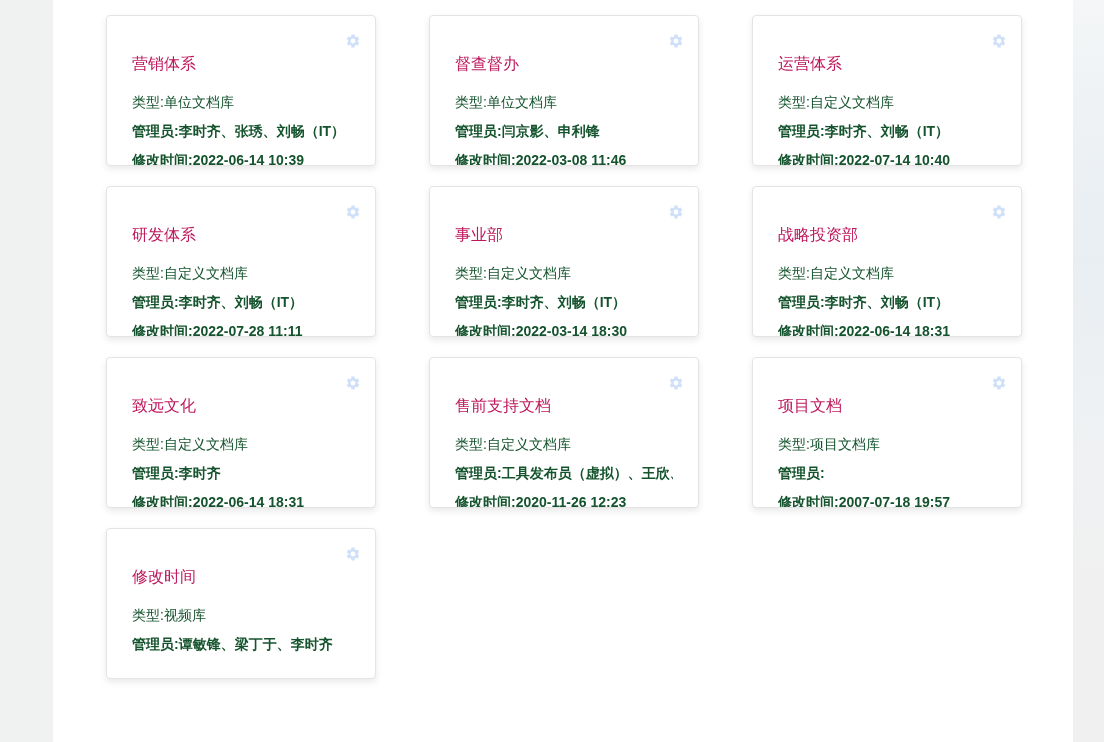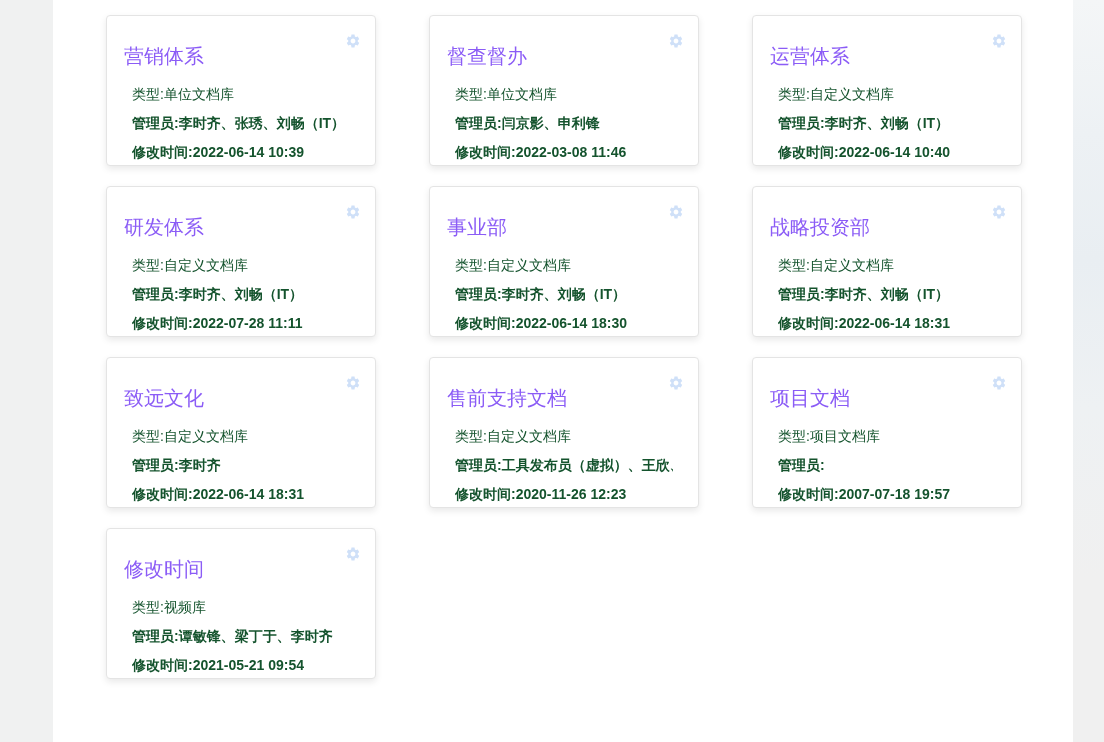--- a/index.html
+++ b/index.html
@@ -37,23 +37,23 @@
     padding:29px 17px 0 17px;
     overflow:hidden;
     cursor:pointer;
   }
   .gear{
     position:absolute;top:17px;right:14px;width:16px;height:16px;
     display:inline-block;line-height:0;cursor:pointer;
   }
   .gear svg{width:16px;height:16px;display:block;}
   .card-title{
-    margin:0;
-    font-size:20px;line-height:22px;font-weight:400;
-    color:#8b5cf6;
+    margin:8px;
+    font-size:16px;line-height:22px;font-weight:400;
+    color:#be185d;
     white-space:nowrap;overflow:hidden;
   }
   .meta{margin-top:17px;}
   .meta-row{
     margin:8px;padding:0;
     font-size:14px;line-height:21px;
     color:#14532d;
     white-space:nowrap;overflow:hidden;
   }
   .meta-row + .meta-row{margin-top:1px;font-weight:bold;}
@@ -118,21 +118,21 @@
           s0.02,0.64,0.07,0.94l-2.03,1.58c-0.18,0.14-0.23,0.41-0.12,0.61l1.92,3.32c0.12,0.22,0.37,0.29,0.59,0.22l2.39-0.96
           c0.5,0.38,1.03,0.7,1.62,0.94l0.36,2.54c0.05,0.24,0.24,0.41,0.48,0.41h3.84c0.24,0,0.44-0.17,0.47-0.41l0.36-2.54
           c0.59-0.24,1.13-0.56,1.62-0.94l2.39,0.96c0.22,0.08,0.47,0,0.59-0.22l1.92-3.32c0.12-0.22,0.07-0.47-0.12-0.61L19.14,12.94z
           M12,15.6c-1.98,0-3.6-1.62-3.6-3.6s1.62-3.6,3.6-3.6s3.6,1.62,3.6,3.6S13.98,15.6,12,15.6z"></path>
       </svg>
     </span>
     <h2 class="card-title t-title">运营体系</h2>
     <div class="meta">
       <p class="meta-row"><span class="l-type">类型:</span><span class="v-type">自定义文档库</span></p>
       <p class="meta-row"><span class="l-admin">管理员:</span><span class="v-admin">李时齐、刘畅（IT）</span></p>
-      <p class="meta-row"><span class="l-mod">修改时间:</span><span class="v-mod">2022-06-14 10:40</span></p>
+      <p class="meta-row"><span class="l-mod">修改时间:</span><span class="v-mod">2022-07-14 10:40</span></p>
     </div>
   </section>
 
   <section class="card">
     <span class="gear">
       <svg viewBox="0 0 24 24" aria-hidden="true">
         <path fill="#cfe0f8" d="M19.14,12.94c0.04-0.3,0.06-0.61,0.06-0.94c0-0.32-0.02-0.64-0.07-0.94l2.03-1.58
           c0.18-0.14,0.23-0.41,0.12-0.61l-1.92-3.32c-0.12-0.22-0.37-0.29-0.59-0.22l-2.39,0.96c-0.5-0.38-1.03-0.7-1.62-0.94
           L14.4,2.81c-0.04-0.24-0.24-0.41-0.48-0.41h-3.84c-0.24,0-0.43,0.17-0.47,0.41L9.25,5.35C8.66,5.59,8.12,5.92,7.63,6.29
           L5.24,5.33c-0.22-0.08-0.47,0-0.59,0.22L2.74,8.87C2.62,9.08,2.66,9.34,2.86,9.48l2.03,1.58C4.84,11.36,4.8,11.69,4.8,12
@@ -160,21 +160,21 @@
           s0.02,0.64,0.07,0.94l-2.03,1.58c-0.18,0.14-0.23,0.41-0.12,0.61l1.92,3.32c0.12,0.22,0.37,0.29,0.59,0.22l2.39-0.96
           c0.5,0.38,1.03,0.7,1.62,0.94l0.36,2.54c0.05,0.24,0.24,0.41,0.48,0.41h3.84c0.24,0,0.44-0.17,0.47-0.41l0.36-2.54
           c0.59-0.24,1.13-0.56,1.62-0.94l2.39,0.96c0.22,0.08,0.47,0,0.59-0.22l1.92-3.32c0.12-0.22,0.07-0.47-0.12-0.61L19.14,12.94z
           M12,15.6c-1.98,0-3.6-1.62-3.6-3.6s1.62-3.6,3.6-3.6s3.6,1.62,3.6,3.6S13.98,15.6,12,15.6z"></path>
       </svg>
     </span>
     <h2 class="card-title t-title">事业部</h2>
     <div class="meta">
       <p class="meta-row"><span class="l-type">类型:</span><span class="v-type">自定义文档库</span></p>
       <p class="meta-row"><span class="l-admin">管理员:</span><span class="v-admin">李时齐、刘畅（IT）</span></p>
-      <p class="meta-row"><span class="l-mod">修改时间:</span><span class="v-mod">2022-06-14 18:30</span></p>
+      <p class="meta-row"><span class="l-mod">修改时间:</span><span class="v-mod">2022-03-14 18:30</span></p>
     </div>
   </section>
 
   <section class="card">
     <span class="gear">
       <svg viewBox="0 0 24 24" aria-hidden="true">
         <path fill="#cfe0f8" d="M19.14,12.94c0.04-0.3,0.06-0.61,0.06-0.94c0-0.32-0.02-0.64-0.07-0.94l2.03-1.58
           c0.18-0.14,0.23-0.41,0.12-0.61l-1.92-3.32c-0.12-0.22-0.37-0.29-0.59-0.22l-2.39,0.96c-0.5-0.38-1.03-0.7-1.62-0.94
           L14.4,2.81c-0.04-0.24-0.24-0.41-0.48-0.41h-3.84c-0.24,0-0.43,0.17-0.47,0.41L9.25,5.35C8.66,5.59,8.12,5.92,7.63,6.29
           L5.24,5.33c-0.22-0.08-0.47,0-0.59,0.22L2.74,8.87C2.62,9.08,2.66,9.34,2.86,9.48l2.03,1.58C4.84,11.36,4.8,11.69,4.8,12
@@ -265,17 +265,16 @@
           s0.02,0.64,0.07,0.94l-2.03,1.58c-0.18,0.14-0.23,0.41-0.12,0.61l1.92,3.32c0.12,0.22,0.37,0.29,0.59,0.22l2.39-0.96
           c0.5,0.38,1.03,0.7,1.62,0.94l0.36,2.54c0.05,0.24,0.24,0.41,0.48,0.41h3.84c0.24,0,0.44-0.17,0.47-0.41l0.36-2.54
           c0.59-0.24,1.13-0.56,1.62-0.94l2.39,0.96c0.22,0.08,0.47,0,0.59-0.22l1.92-3.32c0.12-0.22,0.07-0.47-0.12-0.61L19.14,12.94z
           M12,15.6c-1.98,0-3.6-1.62-3.6-3.6s1.62-3.6,3.6-3.6s3.6,1.62,3.6,3.6S13.98,15.6,12,15.6z"></path>
       </svg>
     </span>
     <h2 class="card-title t-title">修改时间</h2>
     <div class="meta">
       <p class="meta-row"><span class="l-type">类型:</span><span class="v-type">视频库</span></p>
       <p class="meta-row"><span class="l-admin">管理员:</span><span class="v-admin">谭敏锋、梁丁于、李时齐</span></p>
-      <p class="meta-row"><span class="l-mod">修改时间:</span><span class="v-mod">2021-05-21 09:54</span></p>
     </div>
   </section>
 </div>
 </main>
 
 </body></html>

